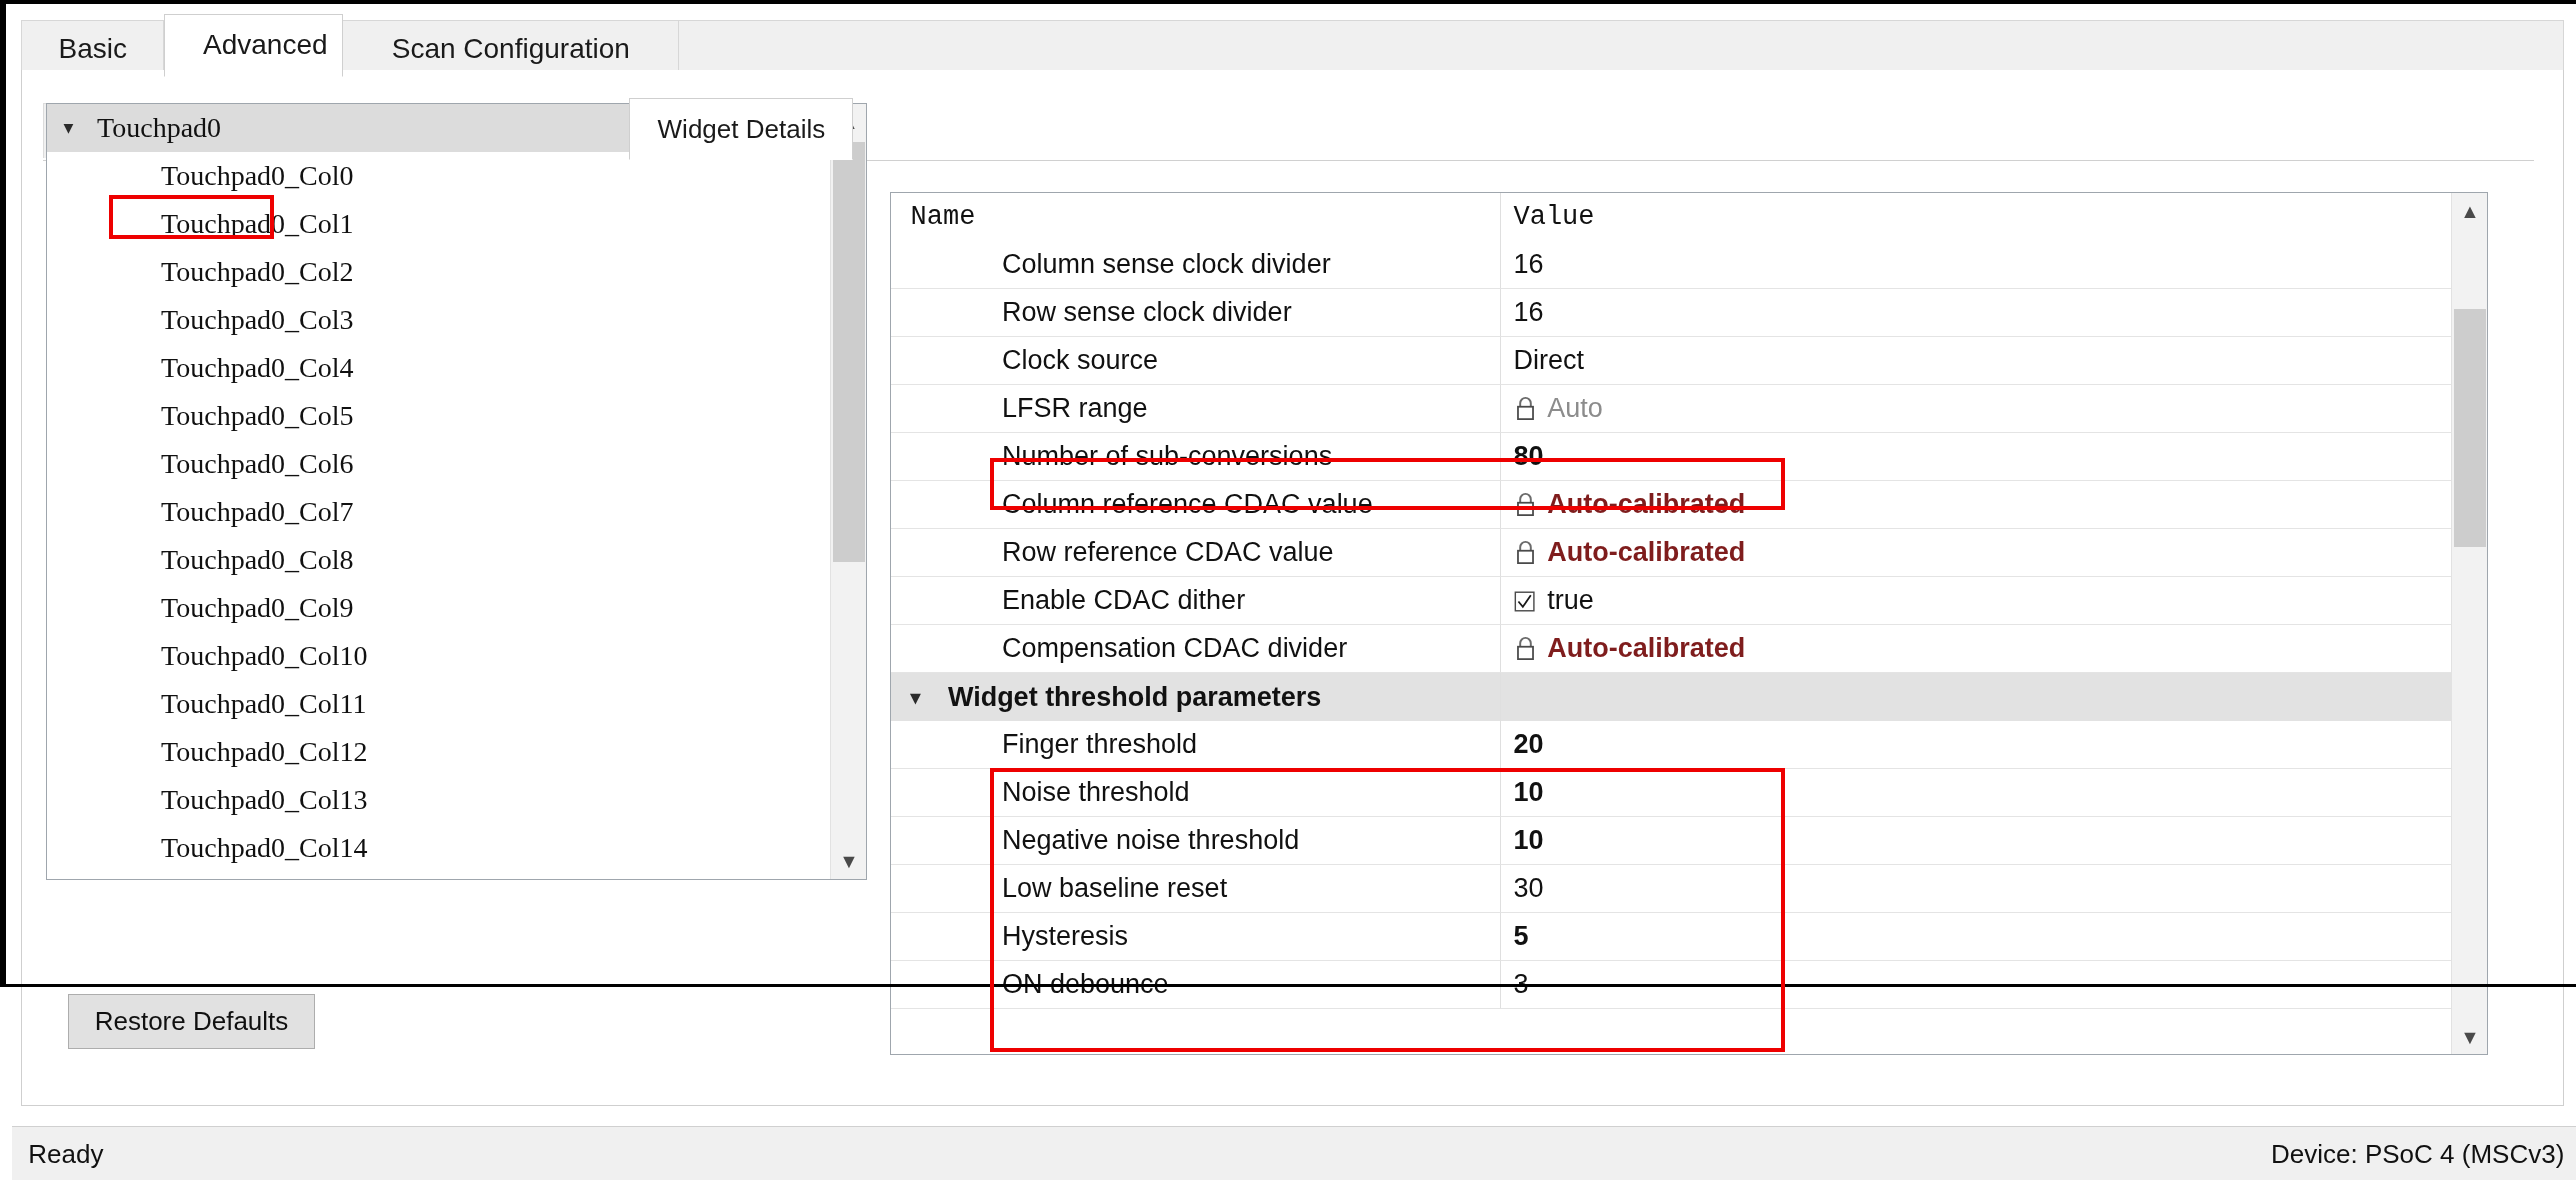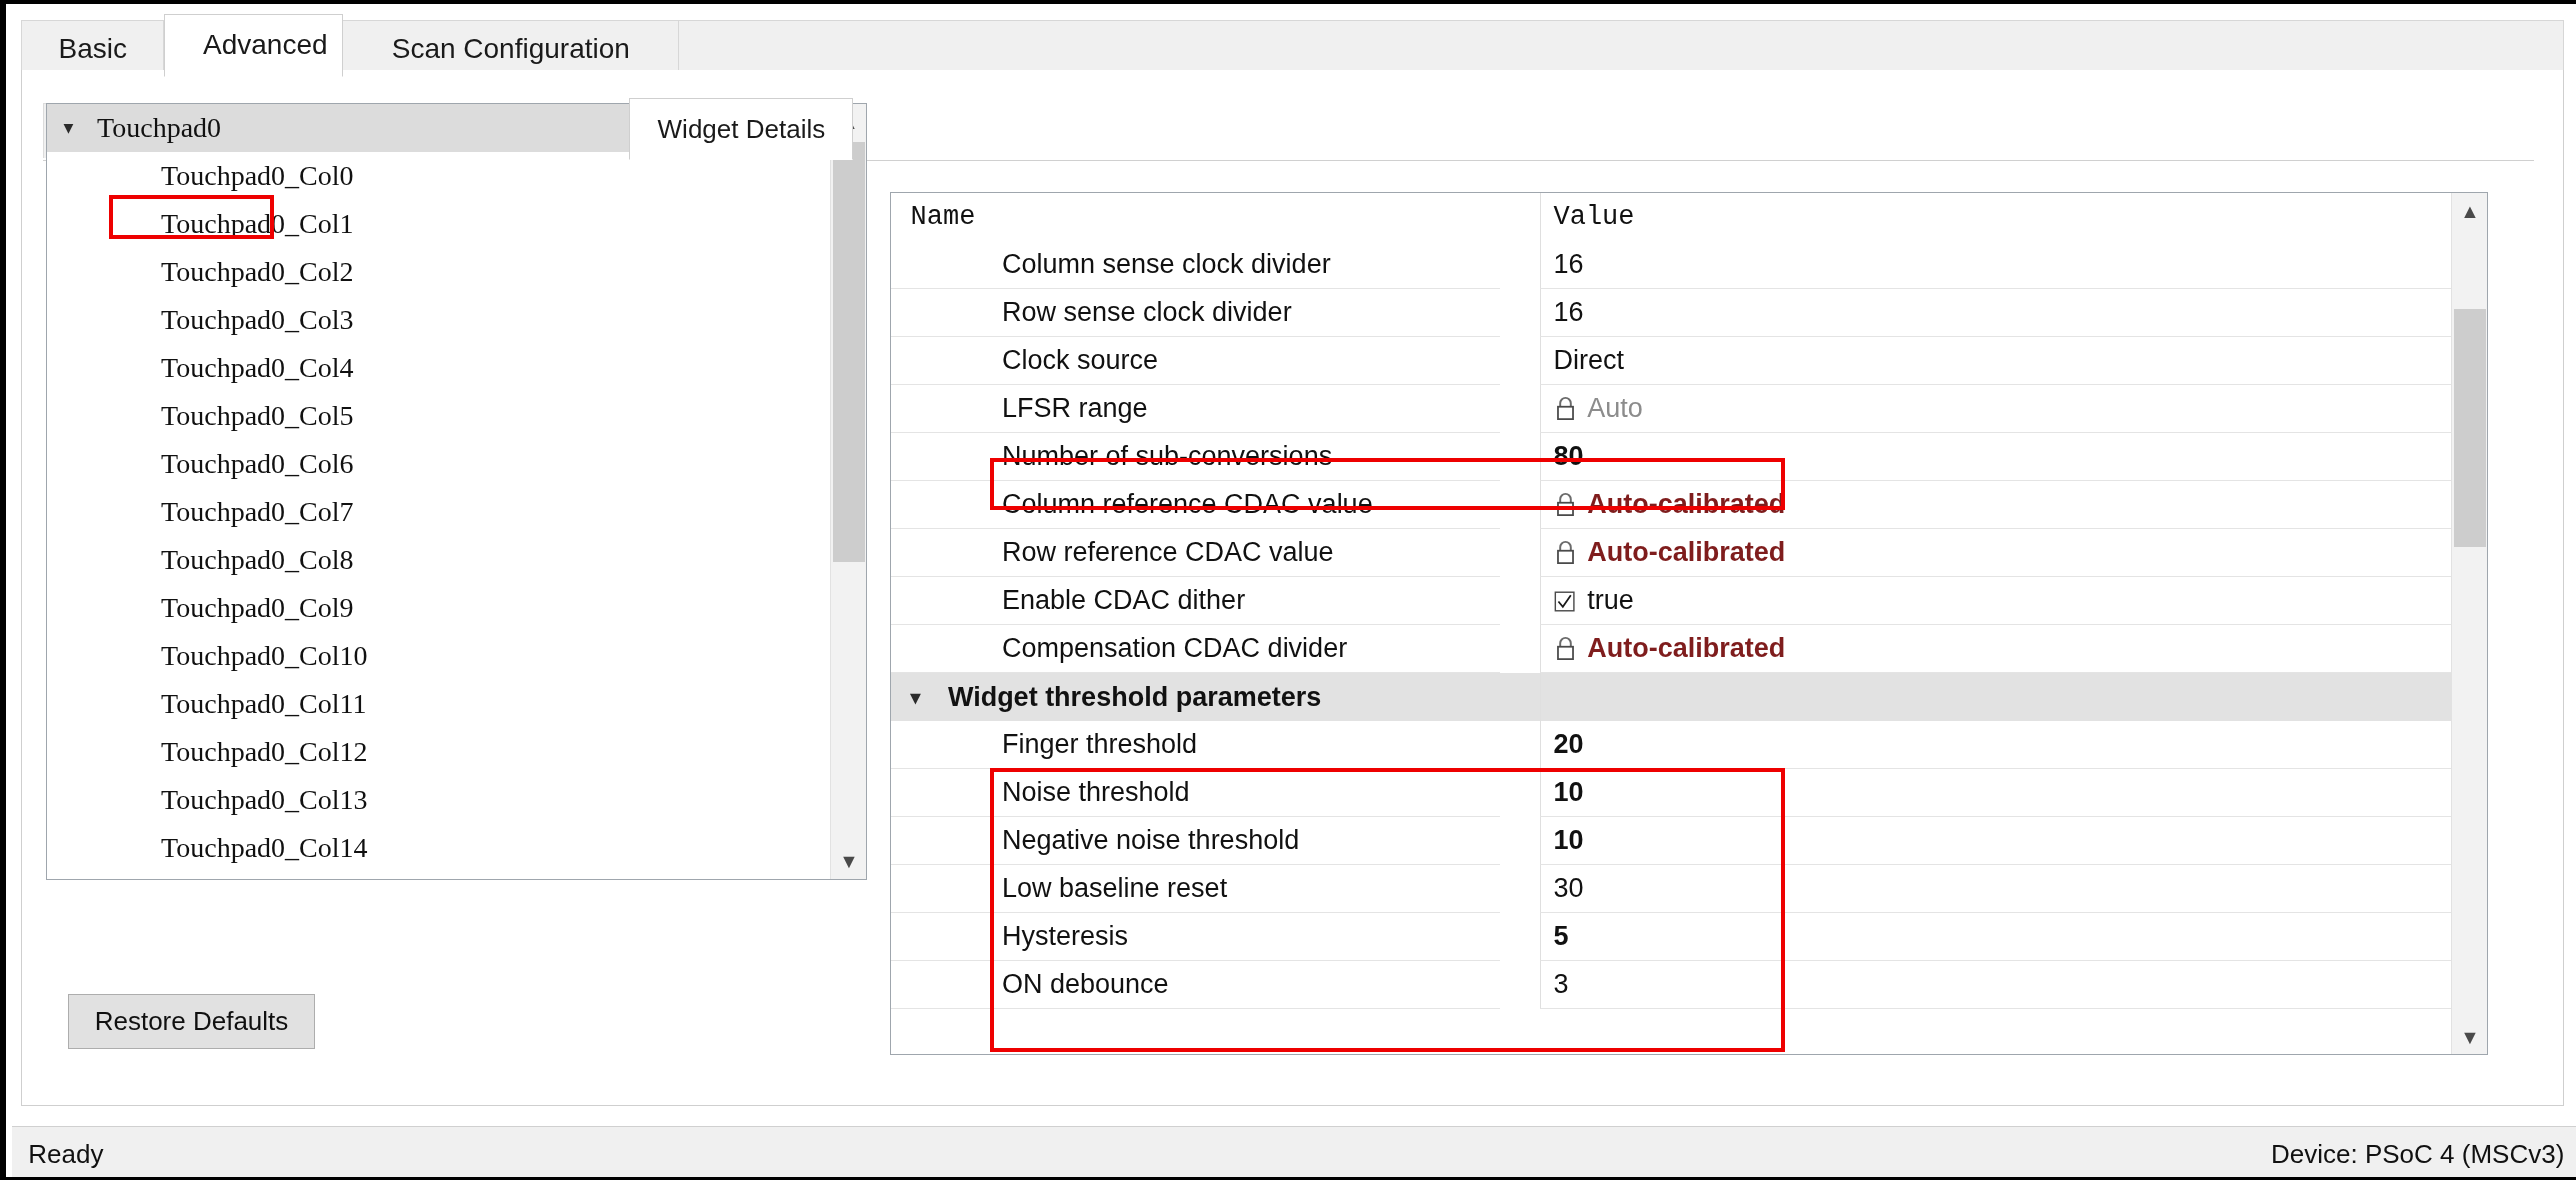--- a/index.html
+++ b/index.html
@@ -11,21 +11,21 @@
     width: 2576px;
     height: 1180px;
     font-family: "Liberation Sans", sans-serif;
     color: #000000;
     overflow: hidden;
   }
   .app-window {
     position: absolute;
     left: 0; top: 0;
     width: 2576px;
-    height: 1180px;
+    height: 987px;
     background: #ffffff;
     border-left: 6.3px solid #000000;
     border-top: 4.5px solid #000000;
     border-right: 0;
     border-bottom: 0;
     box-sizing: border-box;
   }
 
   
   .tabstrip-outer {
@@ -253,21 +253,20 @@
   .prow .pval {
     flex: 1;
     padding-left: 12.5px;
     box-sizing: border-box;
     border-left: 0.9px solid #dfdfdf;
     border-bottom: 0.9px solid #e4e4e4;
     height: 48px;
     display: flex;
     align-items: center;
     gap: 10.7px;
-    margin-left: 40px;
   }
   .prow.header .pname,
   .prow.header .pval {
     border-bottom: none;
     font-size: 27px;
     font-family: Liberation Mono, monospace;
   }
   .prow.header .pname { padding-left: 19.6px; }
   .prow.header .pval { border-left: 0.9px solid #dfdfdf; }
 

